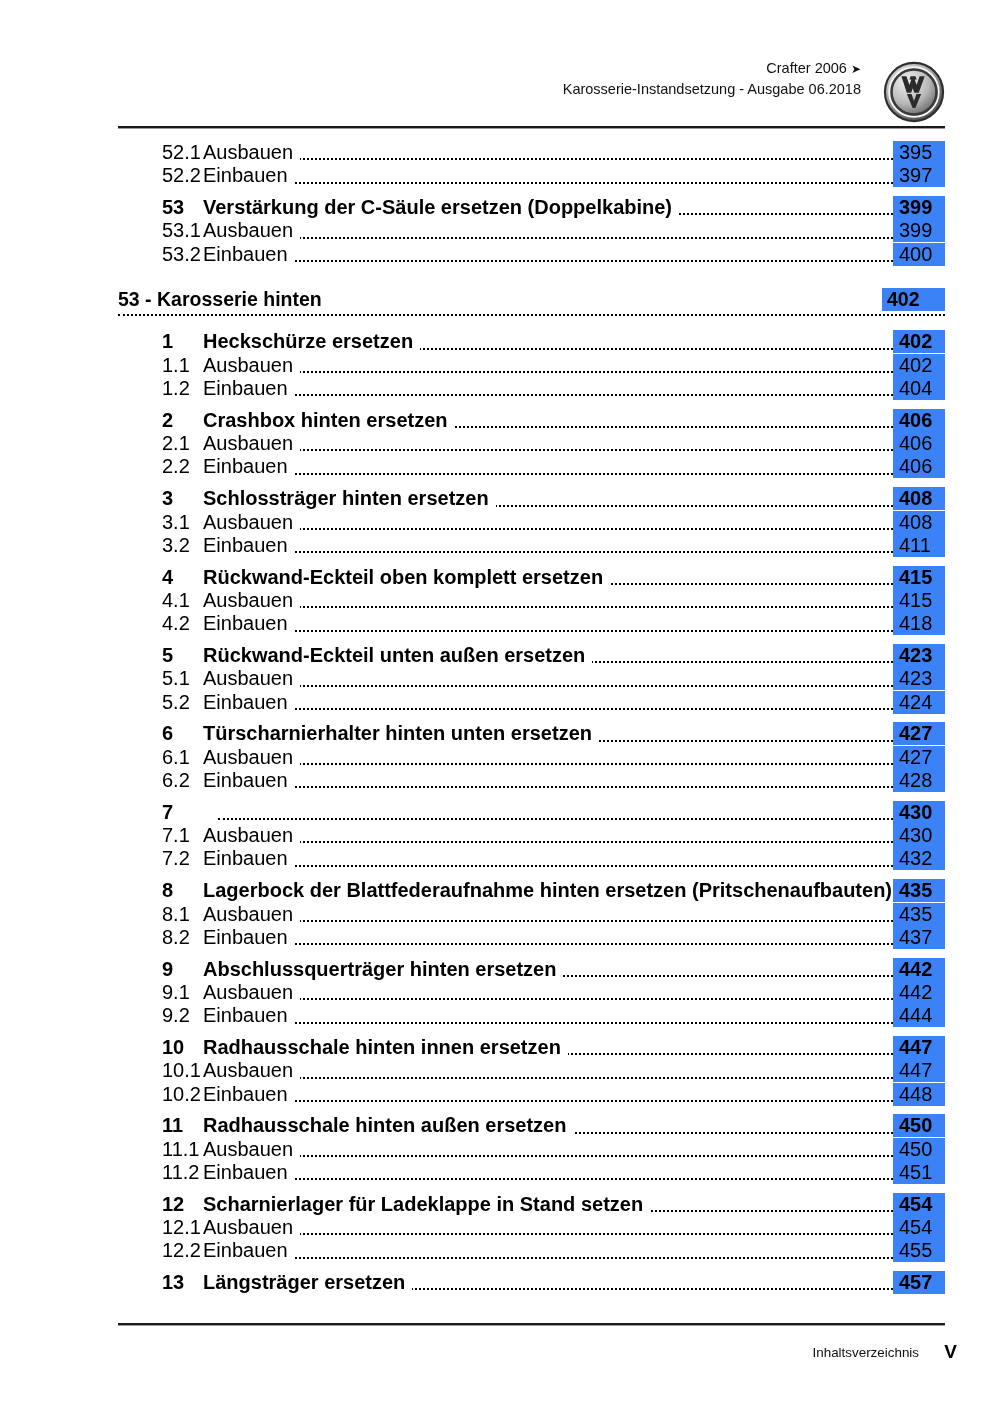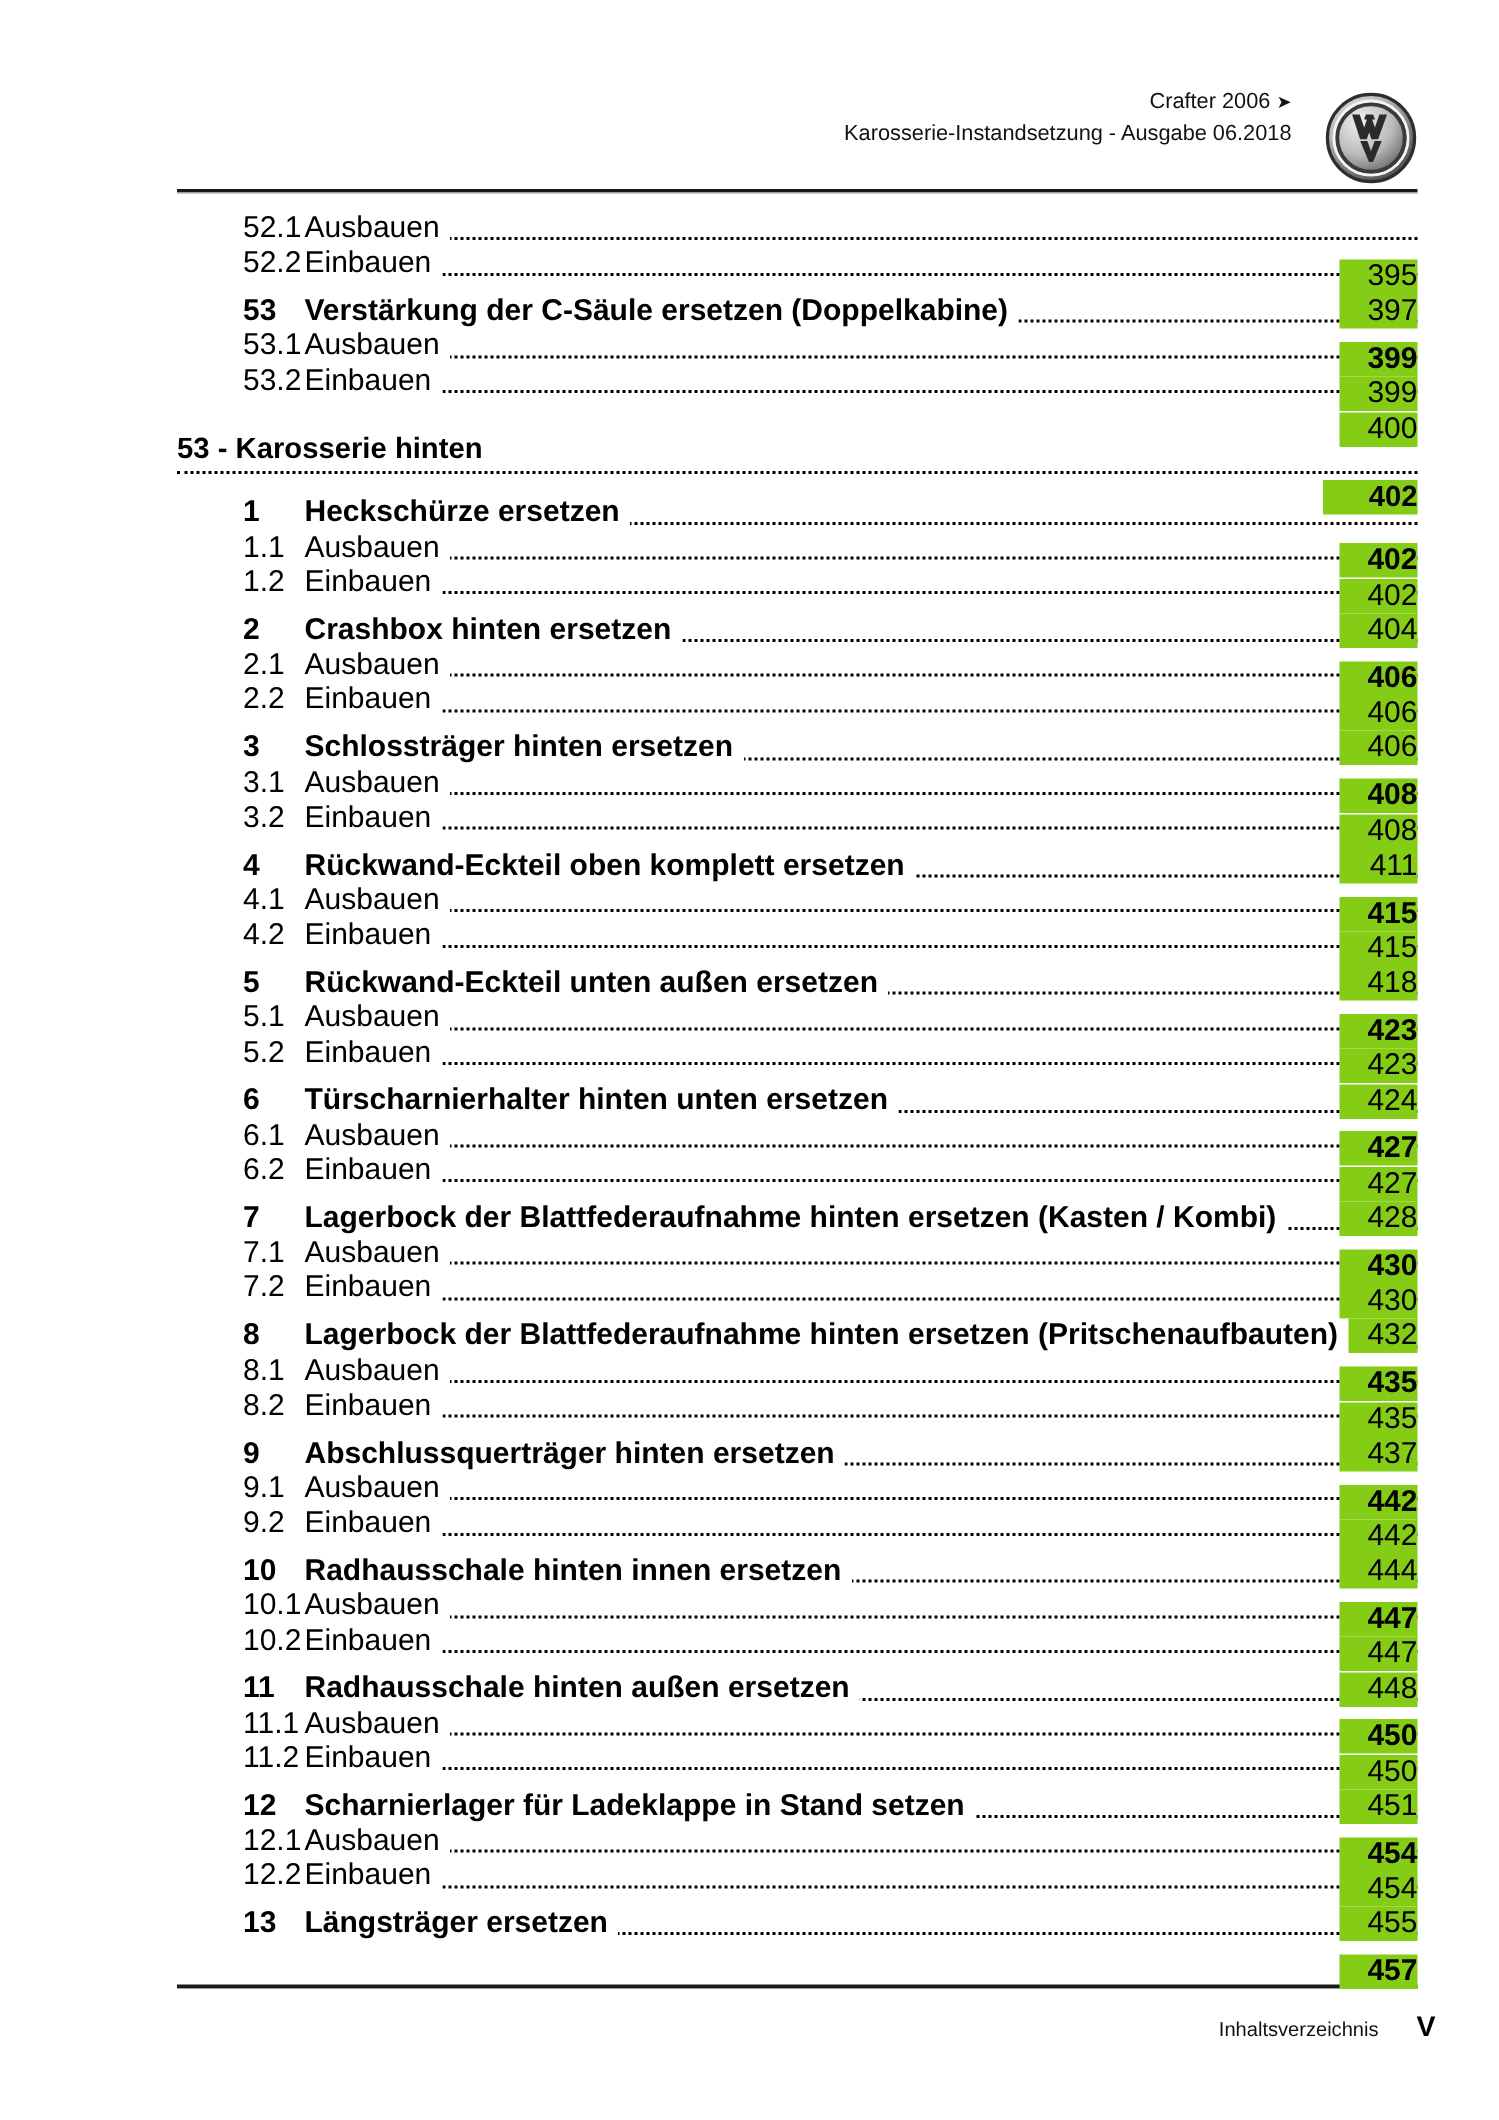--- a/index.html
+++ b/index.html
@@ -98,26 +98,25 @@
     right: 54px;
     bottom: 4px;
     height: 1px;
     border-bottom: 2px dotted #000;
     z-index: 1;
   }
   .page {
     position: absolute;
     right: 54px;
     width: 46px;
-    text-align: right;
-    background: #84cc16;
+    text-align: left;
+    background: #3b82f6;
     padding-left: 6px;
     z-index: 2;
     white-space: nowrap;
-    margin-top: 32px;
   }
 
   
   .row.level-sub .num,
   .row.level-sub .title,
   .row.level-sub .page { font-weight: 400; }
 
   
   .row.level-main .num,
   .row.level-main .title,
@@ -354,21 +353,20 @@
     </div>
     <div class="row level-sub">
       <span class="num">6.2</span>
       <span class="dots"></span>
       <span class="title">Einbauen</span>
       <span class="page">428</span>
     </div>
     <div class="row level-main gap-before">
       <span class="num">7</span>
       <span class="dots"></span>
-      <span class="title">Lagerbock der Blattfederaufnahme hinten ersetzen (Kasten / Kombi)</span>
       <span class="page">430</span>
     </div>
     <div class="row level-sub">
       <span class="num">7.1</span>
       <span class="dots"></span>
       <span class="title">Ausbauen</span>
       <span class="page">430</span>
     </div>
     <div class="row level-sub">
       <span class="num">7.2</span>

